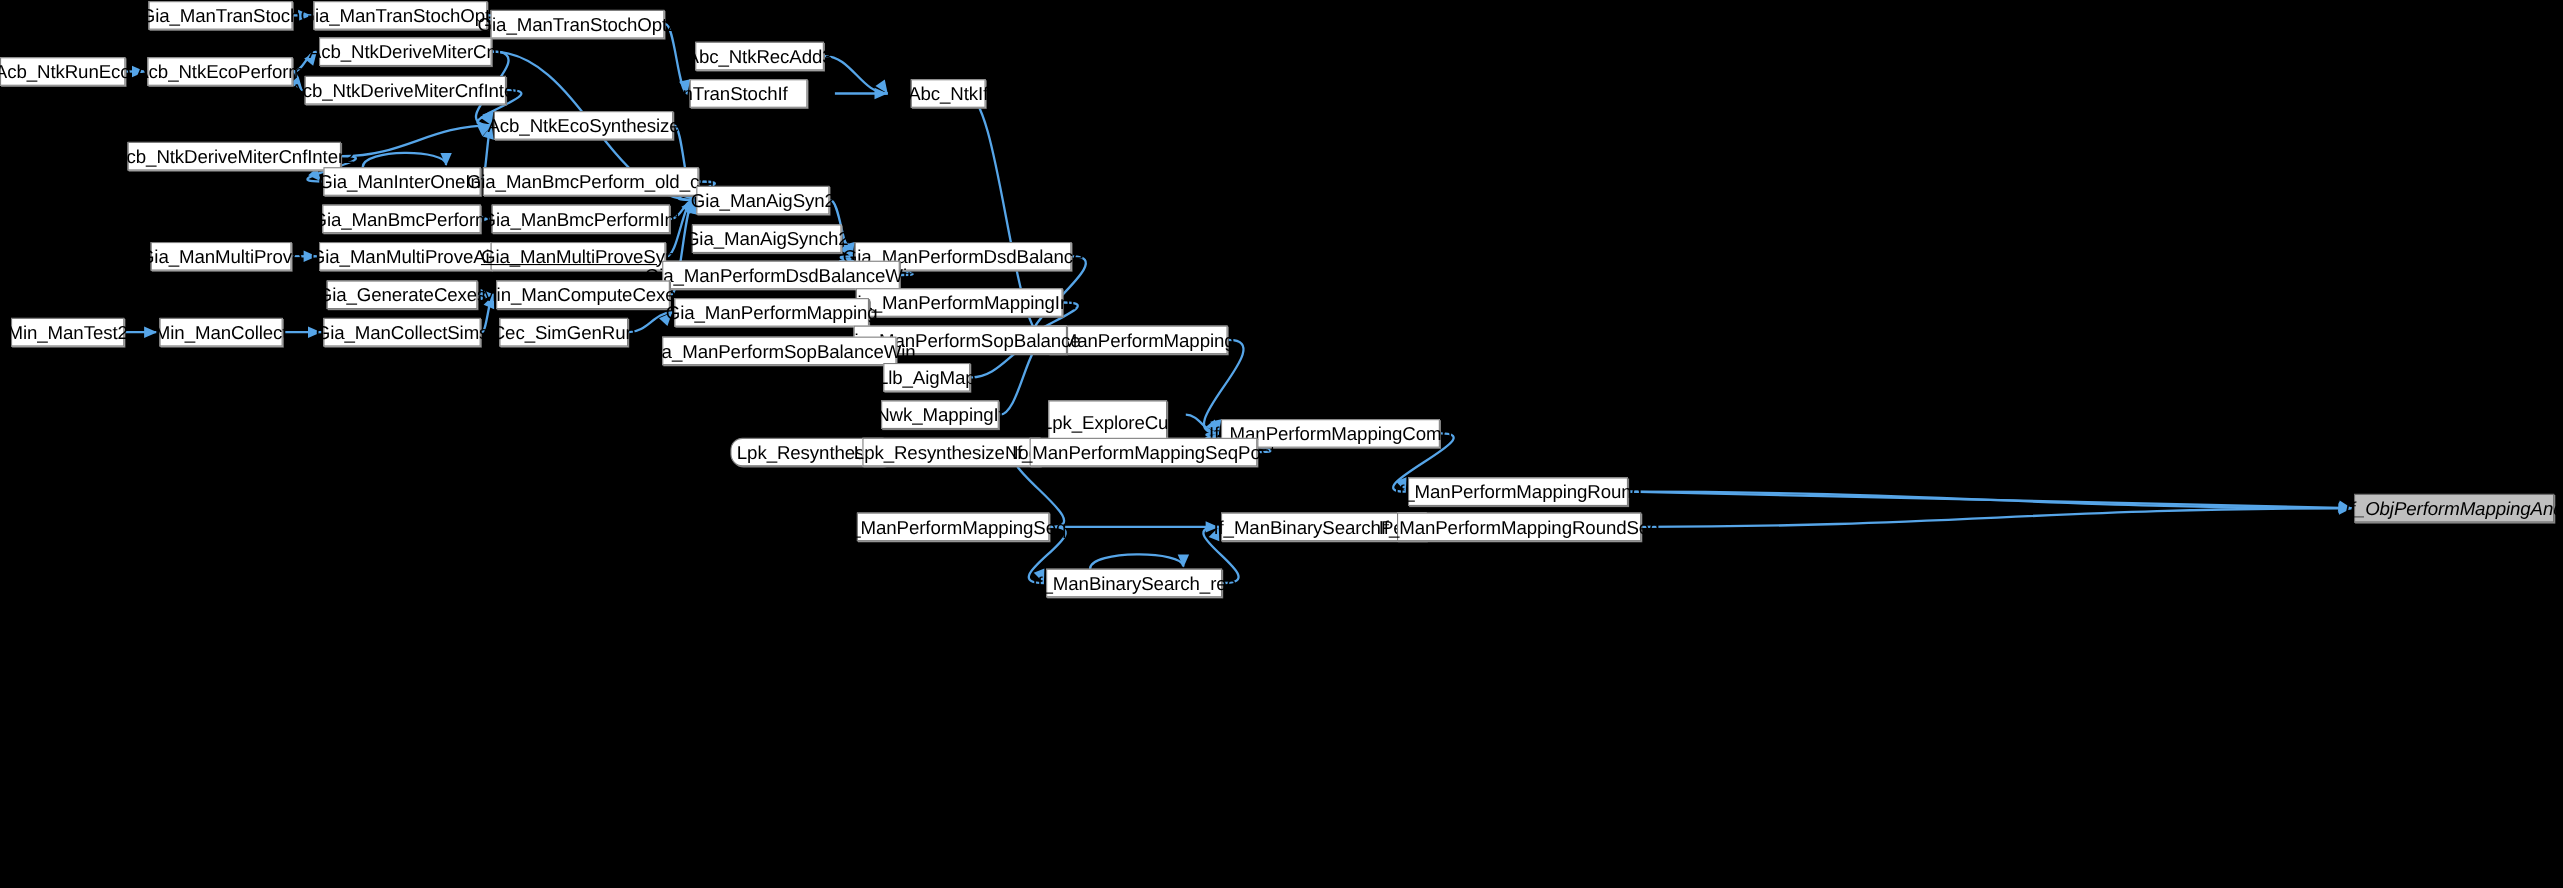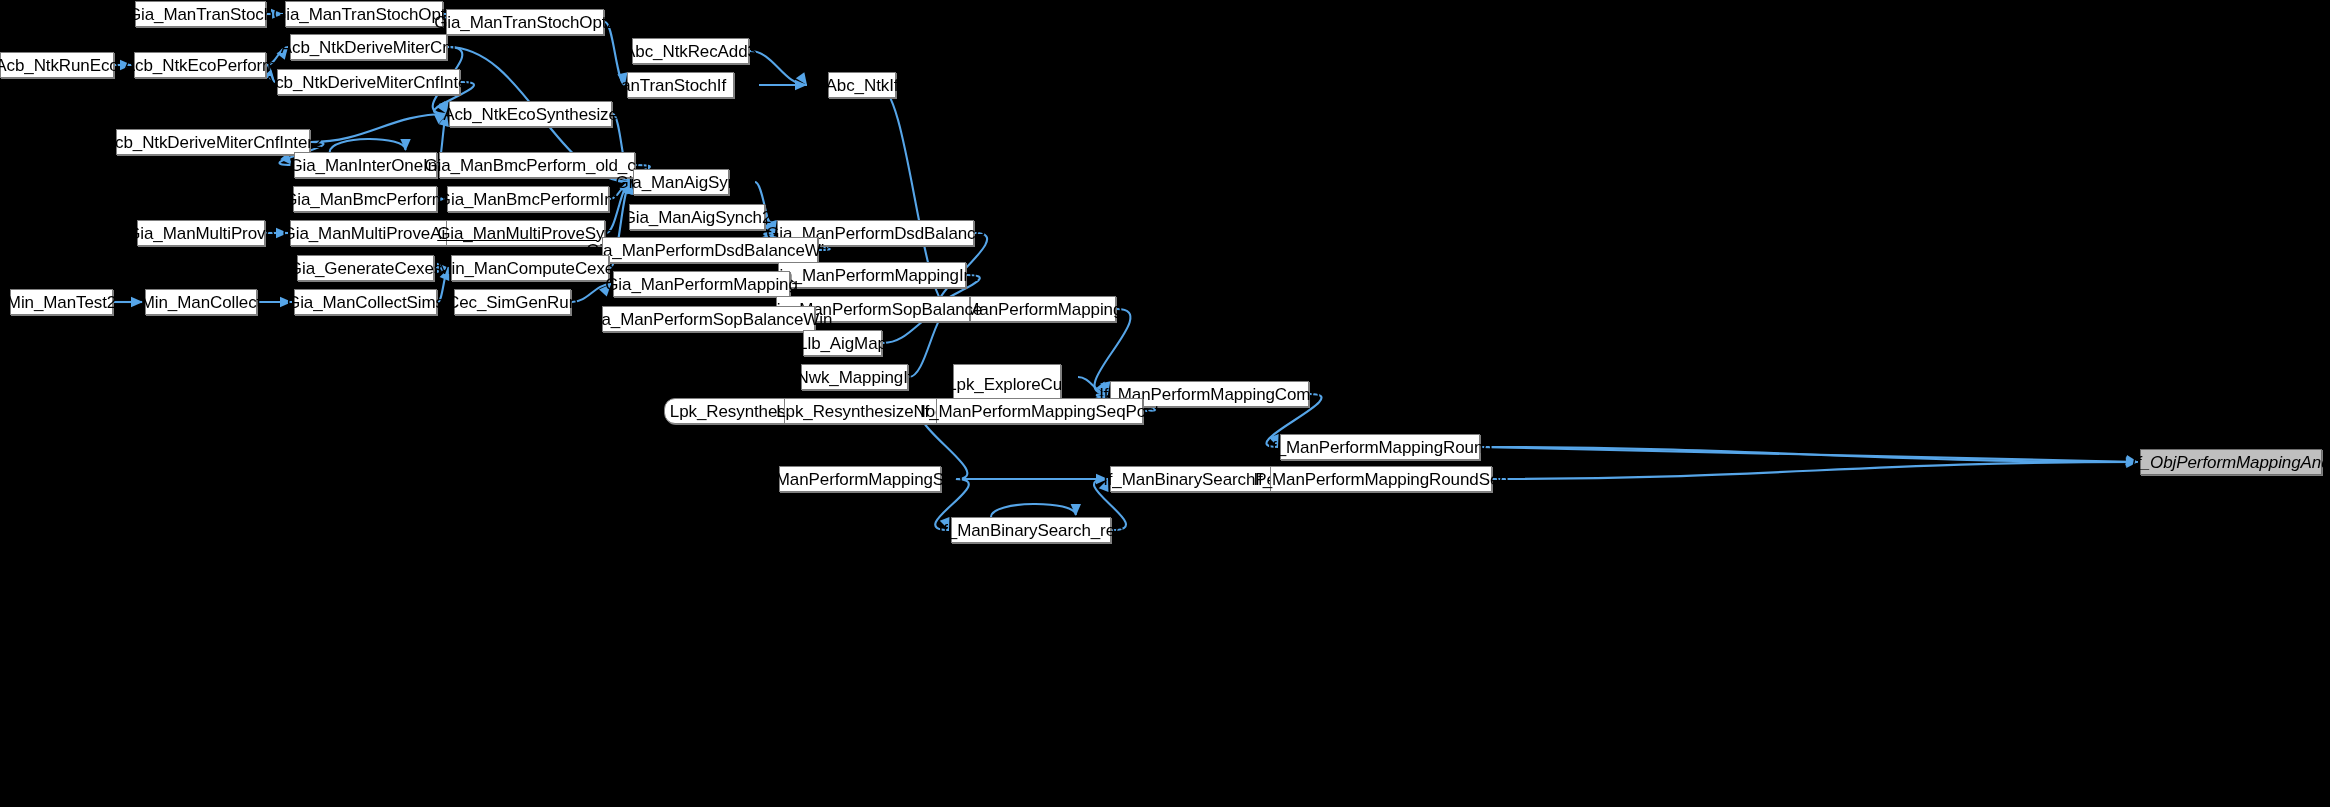--- a/index.html
+++ b/index.html
@@ -32,21 +32,21 @@
     background: #ffffff;
     border: 1px solid #7f7f7f;
     color: #000000;
     font-size: 17px;
     line-height: 1;
     display: flex;
     align-items: center;
     justify-content: center;
     white-space: nowrap;
     letter-spacing: -0.1px;
-    padding: 0 7px;
+    padding: 0 17px;
     box-shadow: 1px 1px 0 0 #808080;
   }
   .node.highlight {
     background: #bfbfbf;
     border: 1px solid #6e6e6e;
   }
   .edge-path {
     fill: none;
     stroke: #56a5e8;
     stroke-width: 2.1;
@@ -205,21 +205,21 @@
       </div>
       <div class="node" style="left: 116px; top: 129px; width: 194px; height: 26px;">
         <span>Acb_NtkDeriveMiterCnfInter2</span>
       </div>
       <div class="node" style="left: 294px; top: 152px; width: 143px; height: 26px;">
         <span>Gia_ManInterOneInt</span>
       </div>
       <div class="node" style="left: 439px; top: 152px; width: 196px; height: 26px;">
         <span>Gia_ManBmcPerform_old_cnf</span>
       </div>
-      <div class="node" style="left: 633px; top: 169px; width: 96px; height: 26px;">
+      <div class="node" style="left: 633px; top: 169px; width: 121px; height: 26px;">
         <span>Gia_ManAigSyn2</span>
       </div>
       <div class="node" style="left: 293px; top: 186px; width: 144px; height: 26px;">
         <span>Gia_ManBmcPerform</span>
       </div>
       <div class="node" style="left: 447px; top: 186px; width: 162px; height: 26px;">
         <span>Gia_ManBmcPerformInt</span>
       </div>
       <div class="node" style="left: 629px; top: 204px; width: 136px; height: 26px;">
         <span>Gia_ManAigSynch2</span>
@@ -298,20 +298,20 @@
       </div>
       <div class="node highlight" style="left: 2140px; top: 449px; width: 182px; height: 26px; font-style: italic;">
         <span>If_ObjPerformMappingAnd</span>
       </div>
       <div class="node" style="left: 1110px; top: 466px; width: 187px; height: 26px;">
         <span>If_ManBinarySearchPeriod</span>
       </div>
       <div class="node" style="left: 1270px; top: 466px; width: 222px; height: 26px;">
         <span>If_ManPerformMappingRoundSeq</span>
       </div>
-      <div class="node" style="left: 779px; top: 466px; width: 162px; height: 26px;">
+      <div class="node" style="left: 779px; top: 466px; width: 175px; height: 26px;">
         <span>If_ManPerformMappingSeq</span>
       </div>
       <div class="node" style="left: 951px; top: 517px; width: 160px; height: 26px;">
         <span>If_ManBinarySearch_rec</span>
       </div>
     </div>
 </div>
 
 </body></html>

